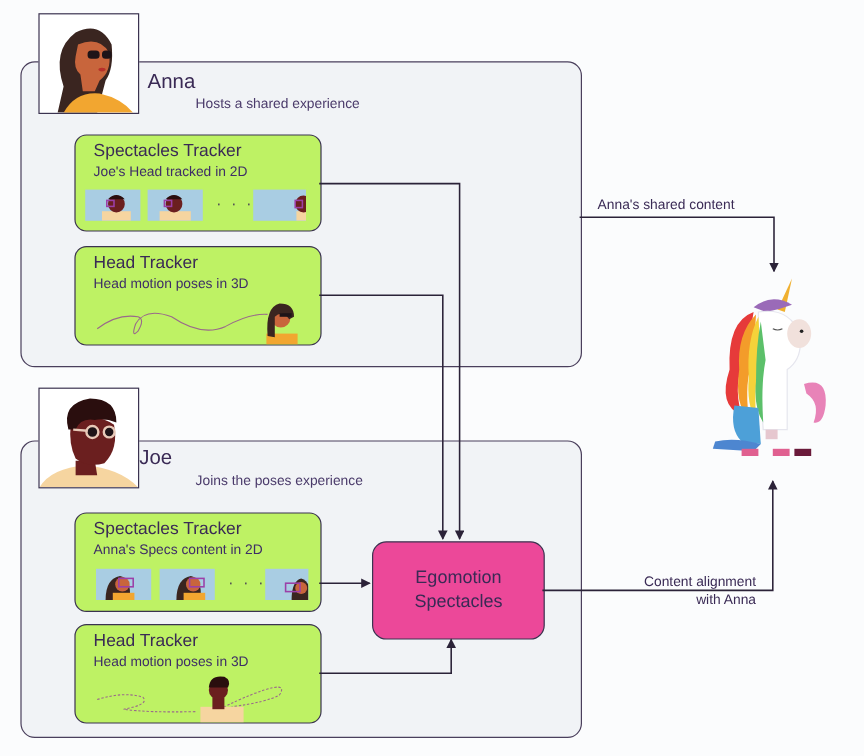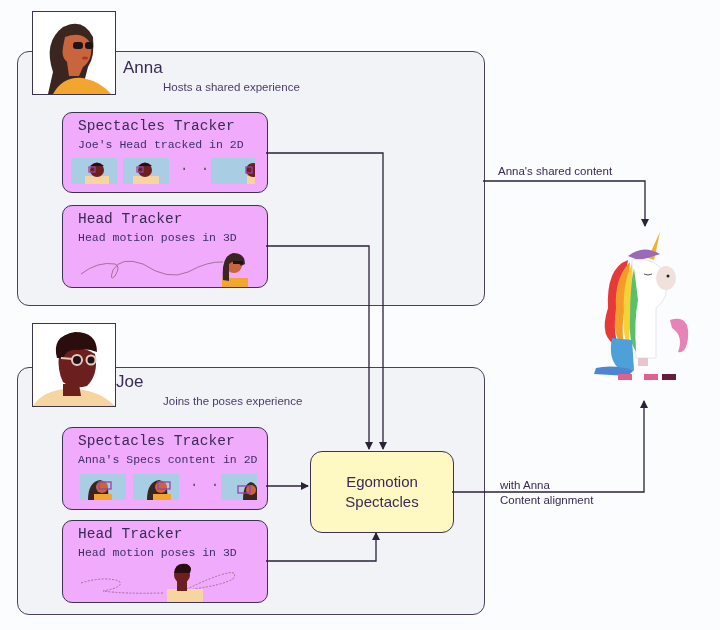--- a/index.html
+++ b/index.html
@@ -2,29 +2,29 @@
 <html><head>
 <meta charset="utf-8">
 <style>
   html, body { margin:0; padding:0; }
   body { width:720px; height:630px; background:#fbfcfd; position:relative; overflow:hidden;
          font-family:"Liberation Sans", "DejaVu Sans", sans-serif; color:#3a2a55; }
   .group { position:absolute; background:#f1f3f6; border:1.5px solid #4a3f5c; border-radius:12px; }
   .avatar { position:absolute; background:#fff; border:1.5px solid #3b3350; overflow:hidden; }
   .name { position:absolute; font-size:17px; color:#3a2a55; }
   .role { position:absolute; font-size:11.5px; color:#4a3a6a;margin-left:40px; }
-  .card { position:absolute; background:#f0abfc; border:1.5px solid #3b3350; border-radius:10px;font-family:Liberation Mono, monospace; }
+  .card { position:absolute; background:#bef264; border:1.5px solid #3b3350; border-radius:10px; }
   .card .t { position:absolute; left:15px; top:5px; font-size:14.5px; color:#3a2a55; }
   .card .s { position:absolute; left:15px; top:25px; font-size:11.5px; color:#3e2e66; }
   .thumb { position:absolute; width:46px; height:26px; background:#a9cde3; overflow:hidden; }
   .dots { position:absolute; font-size:14px; color:#555; letter-spacing:2px; }
-  .ego { position:absolute; left:310px; top:451px; width:142px; height:80px; background:#fef9c3;
+  .ego { position:absolute; left:310px; top:451px; width:142px; height:80px; background:#ec4899;
          border:1.5px solid #3b3350; border-radius:12px; display:flex; flex-direction:column;
          align-items:center; justify-content:center; font-size:15px; color:#3a2a55; line-height:20px; }
-  .label { position:absolute; font-size:11.5px; color:#3a2a55; text-align:left; }
+  .label { position:absolute; font-size:11.5px; color:#3a2a55; text-align:right; }
   svg.lines { position:absolute; left:0; top:0; }
 </style>
 </head>
 <body>
 
 <div class="group" style="left:17px;top:51px;width:466px;height:253px;"></div>
 <div class="avatar" style="left:32px;top:11px;width:82px;height:82px;">
   <svg width="82" height="82" viewBox="0 0 82 82">
     <path d="M20 60 Q10 30 30 15 Q50 5 60 25 Q62 45 55 55 L48 82 L15 82 Z" fill="#3a2520"></path>
     <path d="M32 25 Q50 18 58 32 Q60 48 50 55 L46 64 L36 64 L34 50 Q28 45 30 35 Z" fill="#c8653c"></path>
@@ -151,22 +151,22 @@
     <polyline points="266,246 369,246 369,449" marker-end="url(#ah)"></polyline>
     <polyline points="266,486 308,486" marker-end="url(#ah)"></polyline>
     <polyline points="266,561 376,561 376,533" marker-end="url(#ah)"></polyline>
     <polyline points="483,181 645,181 645,226" marker-end="url(#ah)"></polyline>
     <polyline points="452,492 644,492 644,401" marker-end="url(#ah)"></polyline>
   </g>
 </svg>
 
 <div class="label" style="left:498px;top:165px;">Anna's shared content</div>
 <div class="label" style="left:500px;top:478px;width:130px;line-height:15px;">
+  <div>Content alignment</div>
   <div>with Anna</div>
-  <div>Content alignment</div>
 </div>
 
 <svg width="110" height="160" viewBox="0 0 110 160" style="position:absolute;left:588px;top:228px;">
   <path d="M60 30 L72 4 L66 32 Z" fill="#f0b030"></path>
   <path d="M40 28 Q55 16 72 26 Q62 30 50 32 Z" fill="#9a6ab8"></path>
   <path d="M44 32 Q70 28 78 50 Q82 70 68 80 L68 130 L48 130 L44 70 Z" fill="#ffffff" stroke="#e6e6ee" stroke-width="1"></path>
   <ellipse cx="78" cy="50" rx="10" ry="12" fill="#f1e1dc"></ellipse>
   <circle cx="80" cy="48" r="1.5" fill="#222"></circle>
   <path d="M56 46 Q60 48 64 46" stroke="#555" stroke-width="1" fill="none"></path>
   <path d="M40 32 Q18 40 20 80 Q10 110 30 118 Q22 90 34 70 Z" fill="#e63a3a"></path>

